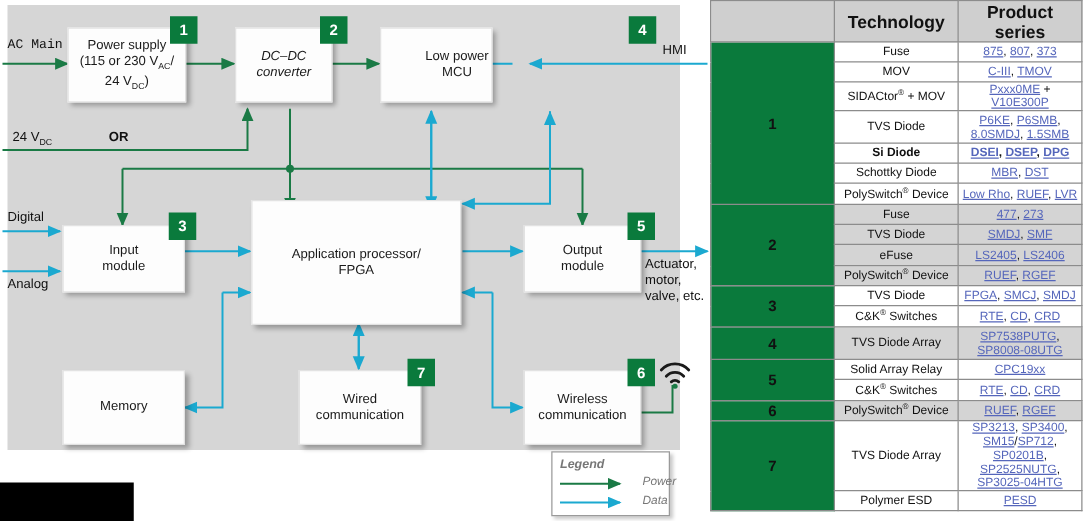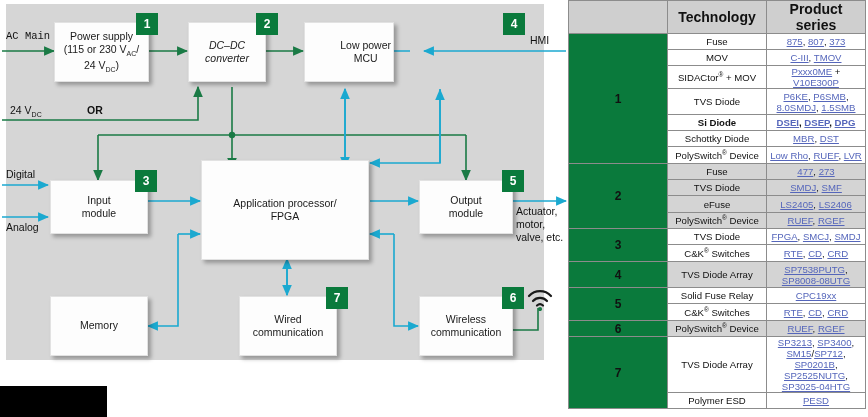--- a/index.html
+++ b/index.html
@@ -245,20 +245,37 @@
   <div class="orlabel" style="left:87px; top:104px;">OR</div>
   <div class="iolabel" style="left:530px; top:34px;">HMI</div>
   <div class="iolabel" style="left:6px; top:168px;">Digital</div>
   <div class="iolabel" style="left:6px; top:221px;">Analog</div>
   <div class="iolabel" style="left:516px; top:205px;">
     <span>Actuator,</span><br>
     <span>motor,</span><br>
     <span>valve, etc.</span>
   </div>
 
+  <div class="legend">
+    <div class="legend-title">Legend</div>
+    <svg style="position:absolute; left:6px; top:20px;" width="62" height="30">
+      <defs>
+        <marker id="lp" markerWidth="7" markerHeight="7" refX="6.2" refY="3" orient="auto">
+            <path d="M0,0 L7,3 L0,6 z" fill="#1a7a45"></path>
+          </marker>
+        <marker id="ld" markerWidth="7" markerHeight="7" refX="6.2" refY="3" orient="auto">
+            <path d="M0,0 L7,3 L0,6 z" fill="#1ba9d0"></path>
+          </marker>
+      </defs>
+      <path d="M0,5 L48,5" stroke="#1a7a45" stroke-width="1.6" fill="none" marker-end="url(#lp)"></path>
+      <path d="M0,20 L48,20" stroke="#1ba9d0" stroke-width="1.6" fill="none" marker-end="url(#ld)"></path>
+    </svg>
+    <div class="legend-lbl" style="left:72px; top:18px;">Power</div>
+    <div class="legend-lbl" style="left:72px; top:33px;">Data</div>
+  </div>
 
   <div class="blackbox"></div>
 </div>
 
 <div id="tablewrap">
   <table class="ptable">
     <thead>
       <tr>
         <th class="grp" style="background:#cfcfcf;border-color:#8c8c8c;"></th>
         <th class="tech">Technology</th>
@@ -321,21 +338,21 @@
           <td class="tech">C&amp;K<sup>®</sup> Switches</td>
           <td class="prod"><span class="lnk">RTE</span><span class="plain-txt">, </span><span class="lnk">CD</span><span class="plain-txt">, </span><span class="lnk">CRD</span></td>
         </tr>
         <tr class="shade" style="height: 26px;">
           <td class="grp" rowspan="1">4</td>
           <td class="tech">TVS Diode Array</td>
           <td class="prod"><span class="lnk">SP7538PUTG</span><span class="plain-txt">,</span><br><span class="lnk">SP8008-08UTG</span></td>
         </tr>
         <tr class="plain" style="height: 16px;">
           <td class="grp" rowspan="2">5</td>
-          <td class="tech">Solid Fuse Relay</td>
+          <td class="tech">Solid Array Relay</td>
           <td class="prod"><span class="lnk">CPC19xx</span></td>
         </tr>
         <tr class="plain" style="height: 17px;">
           <td class="tech">C&amp;K<sup>®</sup> Switches</td>
           <td class="prod"><span class="lnk">RTE</span><span class="plain-txt">, </span><span class="lnk">CD</span><span class="plain-txt">, </span><span class="lnk">CRD</span></td>
         </tr>
         <tr class="shade" style="height: 16px;">
           <td class="grp" rowspan="1">6</td>
           <td class="tech">PolySwitch<sup>®</sup> Device</td>
           <td class="prod"><span class="lnk">RUEF</span><span class="plain-txt">, </span><span class="lnk">RGEF</span></td>

